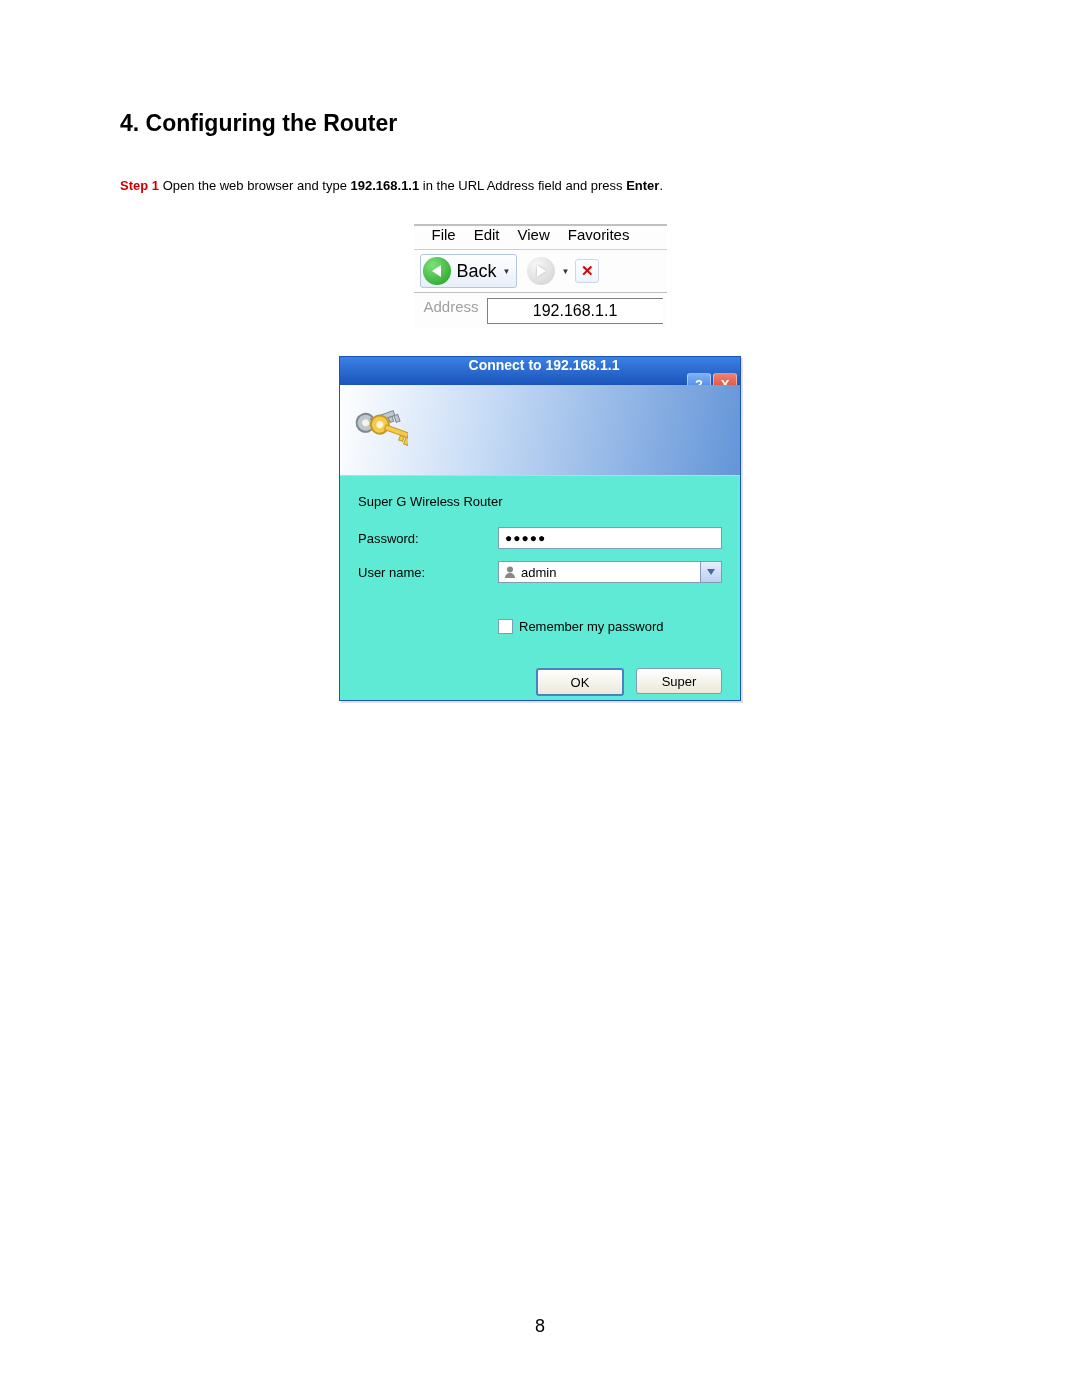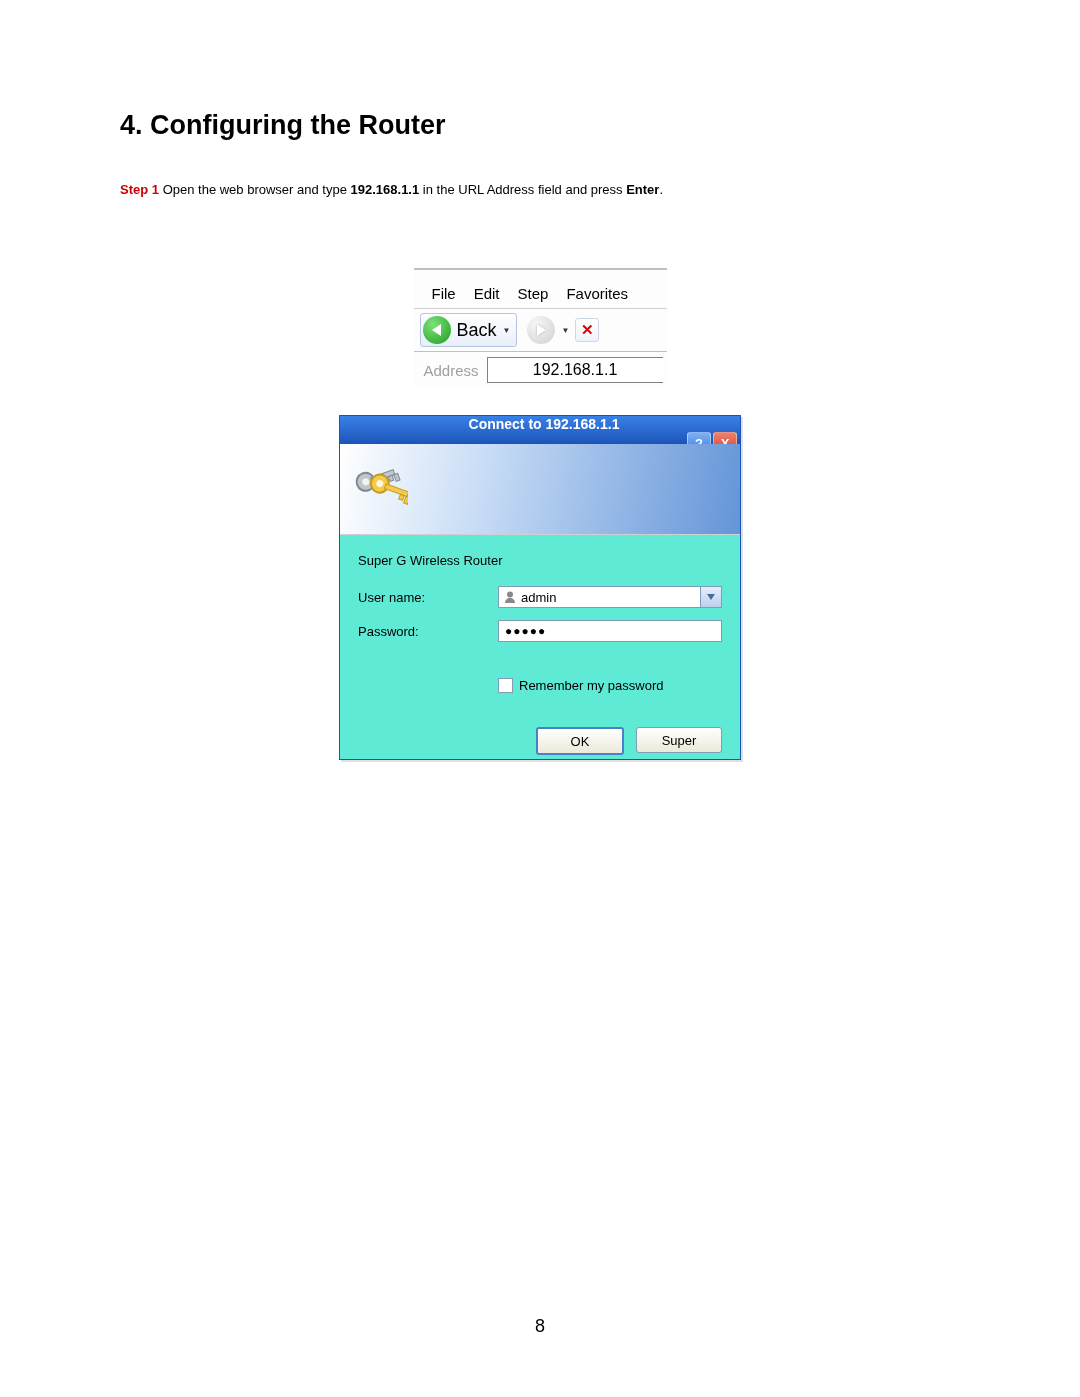--- a/index.html
+++ b/index.html
@@ -8,21 +8,21 @@
     font-family: Arial, Helvetica, sans-serif;
     color: #000;
     width: 1080px;
     height: 1397px;
     position: relative;
   }
   .page {
     padding: 110px 120px 0 120px;
   }
   h1.section-title {
-    font-size: 27px;
+    font-size: 23px;
     font-weight: bold;
     margin: 0 0 40px 0;
   }
   p.step {
     font-size: 13px;
     line-height: 1.4;
     margin: 0 0 28px 0;
   }
   .red-bold {
     color: #cc0000;
@@ -37,25 +37,24 @@
     width: 253px;
     margin: 0 auto 26px auto;
     font-family: Tahoma, Arial, sans-serif;
     font-size: 15px;
     color: #000;
     border: 1px solid #ffffff; 
   }
   .menu-bar {
     display: flex;
     gap: 18px;
-    padding: 15px 10px 6px 18px;
+    padding: 0 10px 6px 18px;
     border-top: 2px solid #c0c0c0;
     border-bottom: 1px solid #d0d0d0;
     background: #fdfdfd;
-    margin-top: 40px;
   }
   .menu-item {
     display: inline-block;
   }
   .toolbar {
     display: flex;
     align-items: center;
     padding: 4px 6px;
     border-bottom: 1px solid #c0c0c0;
     background: #fdfdfd;
@@ -107,21 +106,21 @@
     border-radius: 3px;
     width: 22px; height: 22px;
     display:flex;align-items:center;justify-content:center;
     margin-left: 6px;
     background: linear-gradient(#fff,#eef3fb);
     color:#d00;
     font-weight:bold;
     font-size:15px;
   }
   .addr-row {
-    display:flex; align-items: center;
+    display:flex; 
     padding: 5px 4px;
     background:#fdfdfd;
   }
   .addr-label {
     color:#a0a0a0;
     padding: 0 8px 0 6px;
     font-size:15px;
   }
   .addr-field {
     flex:1;
@@ -271,21 +270,21 @@
   <h1 class="section-title">4. Configuring the Router</h1>
 
   <p class="step">
     <span class="red-bold">Step 1</span><span> Open the web browser and type </span><span class="bold">192.168.1.1</span><span> in the URL Address field and press </span><span class="bold">Enter</span><span>.</span>
   </p>
 
   <div class="browser-snip">
     <div class="menu-bar">
       <span class="menu-item">File</span>
       <span class="menu-item">Edit</span>
-      <span class="menu-item">Step</span>
+      <span class="menu-item">View</span>
       <span class="menu-item">Favorites</span>
     </div>
     <div class="toolbar">
       <div class="back-btn">
         <div class="back-circle">
             <div class="back-arrow"></div>
           </div>
         <span class="back-label">Back</span>
         <span class="tb-drop">▼</span>
       </div>
@@ -325,42 +324,42 @@
           <rect x="21" y="13" width="24" height="5" fill="#f5c94a" stroke="#c29a1e"></rect>
           <rect x="38" y="18" width="4" height="5" fill="#f5c94a" stroke="#c29a1e"></rect>
           <rect x="44" y="18" width="4" height="7" fill="#f5c94a" stroke="#c29a1e"></rect>
         </g>
       </svg>
     </div>
     <div class="form-area">
       <div class="realm">Super G Wireless Router</div>
 
       <div class="form-row">
+        <div class="form-label">Password:</div>
+        <div class="pass-field">●●●●●</div>
+      </div>
+
+      <div class="form-row">
         <div class="form-label">User name:</div>
         <div class="combo">
           <div class="combo-field">
             <svg class="combo-usericon" viewBox="0 0 14 14">
               <circle cx="7" cy="4.5" r="3" fill="#888"></circle>
               <path d="M2 13c0-3 2.2-5 5-5s5 2 5 5" fill="#888"></path>
             </svg>
             <span>admin</span>
           </div>
           <div class="combo-drop">
             <svg width="8" height="6" viewBox="0 0 8 6">
                 <path d="M0 0 L8 0 L4 6 Z" fill="#4a6a9e"></path>
               </svg>
           </div>
         </div>
       </div>
 
-      <div class="form-row">
-        <div class="form-label">Password:</div>
-        <div class="pass-field">●●●●●</div>
-      </div>
-
       <div class="check-row">
         <div class="checkbox"></div>
         <span>Remember my password</span>
       </div>
 
       <div class="btn-row">
         <div class="dlg-btn default">OK</div>
         <div class="dlg-btn">Super</div>
       </div>
     </div>

